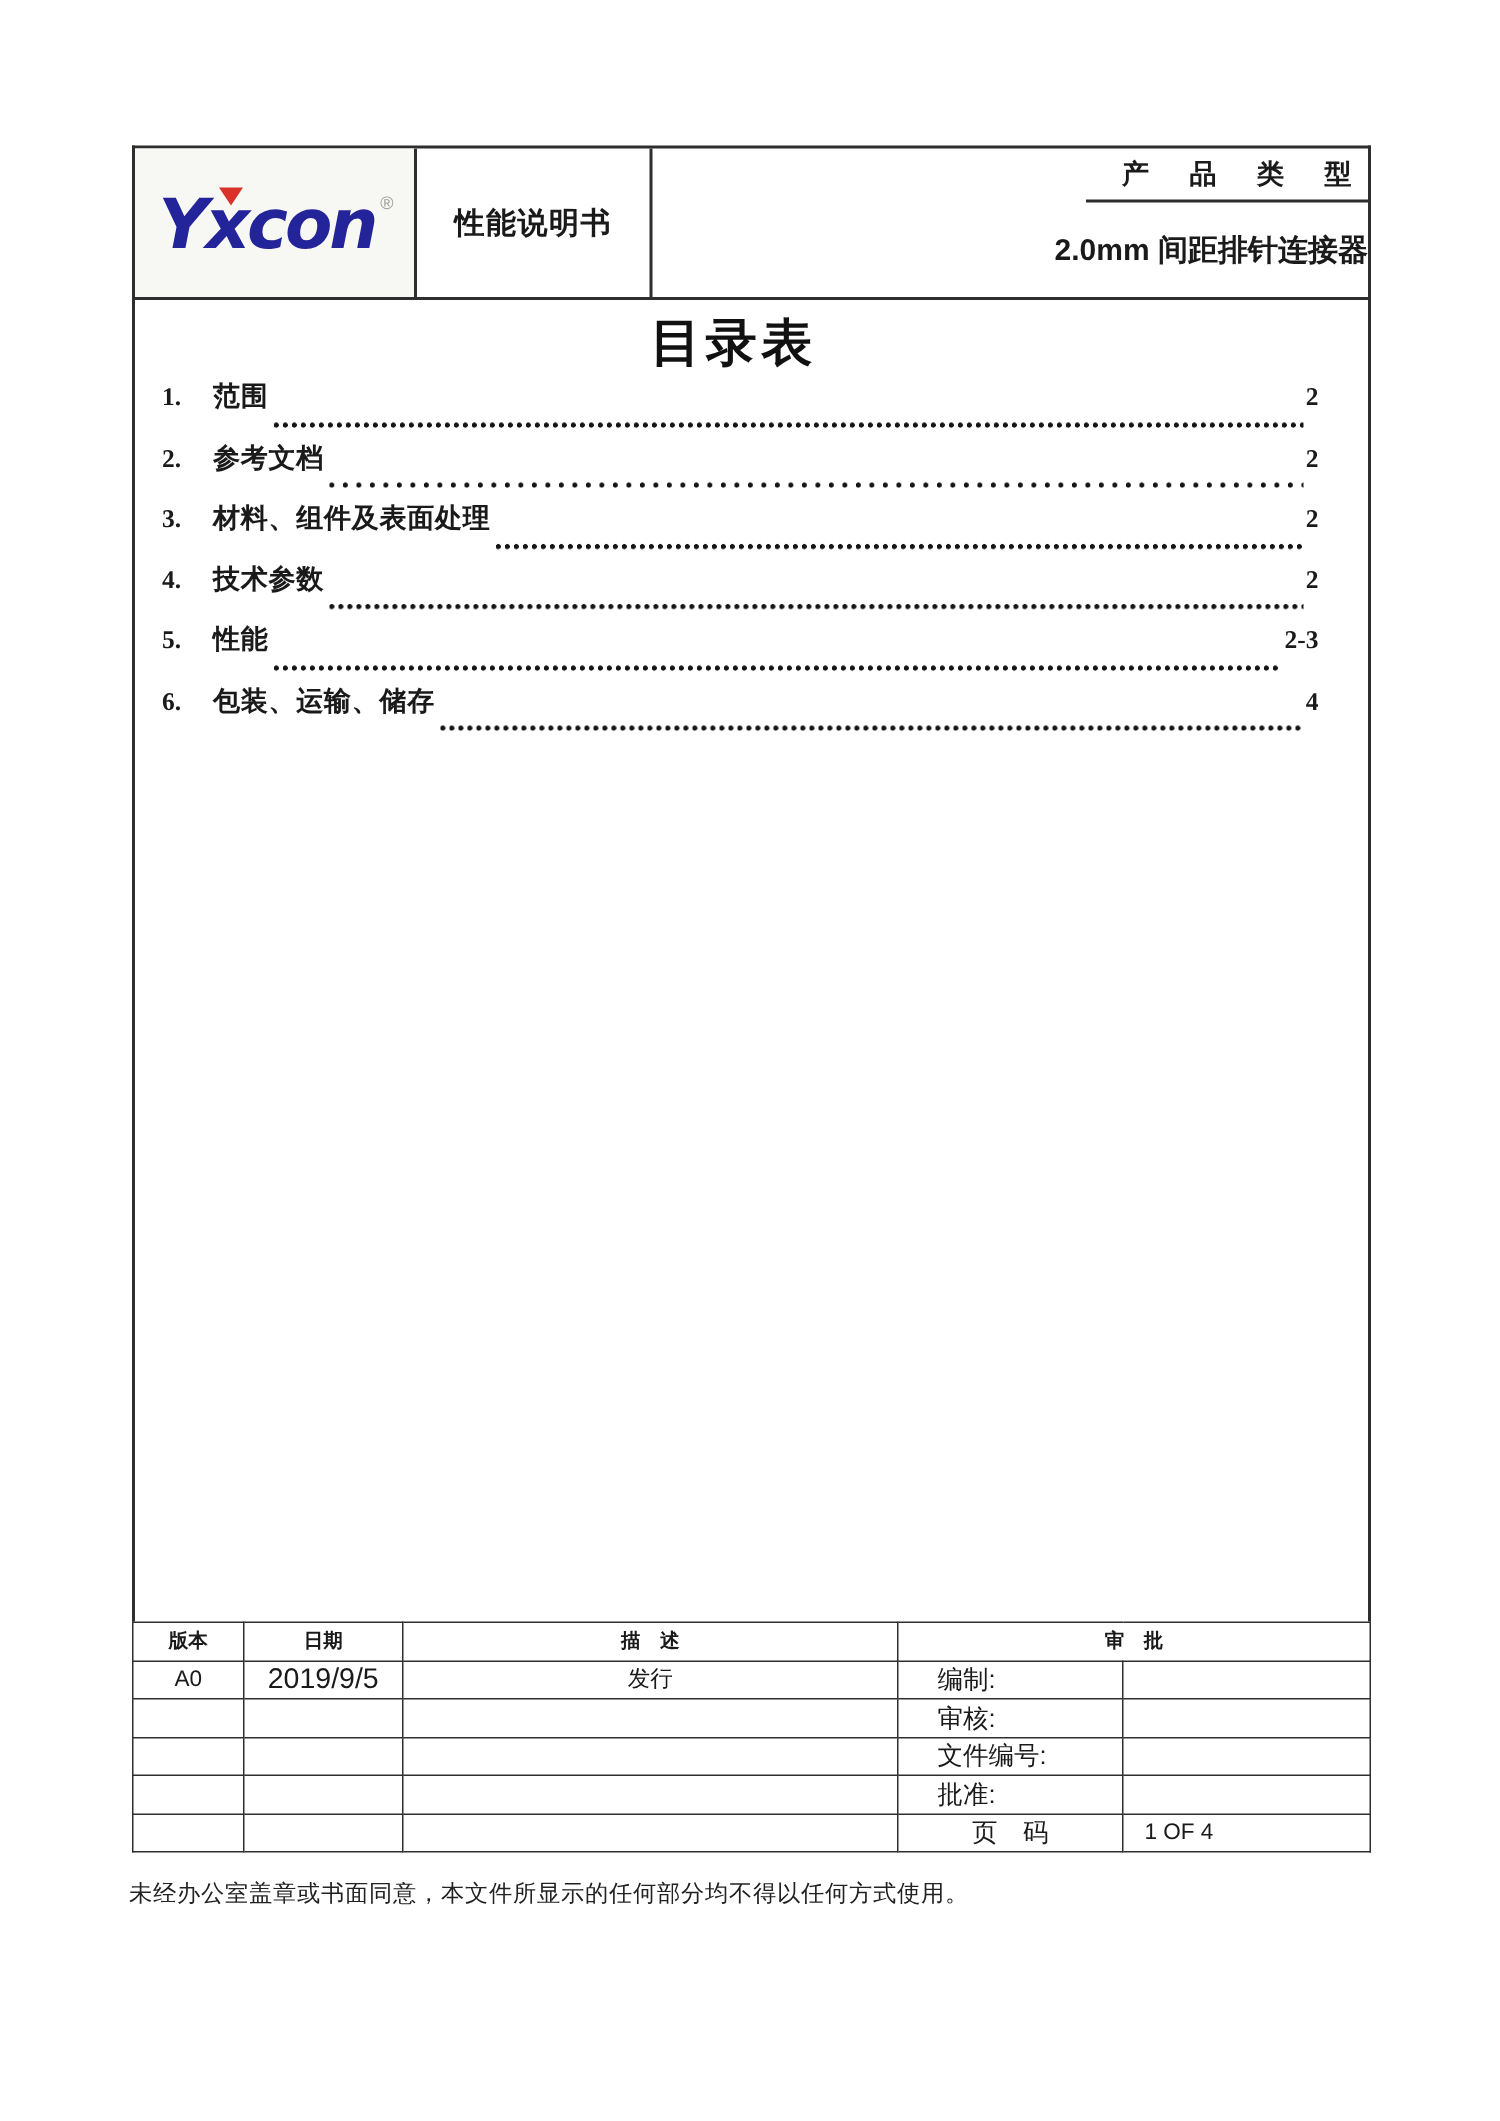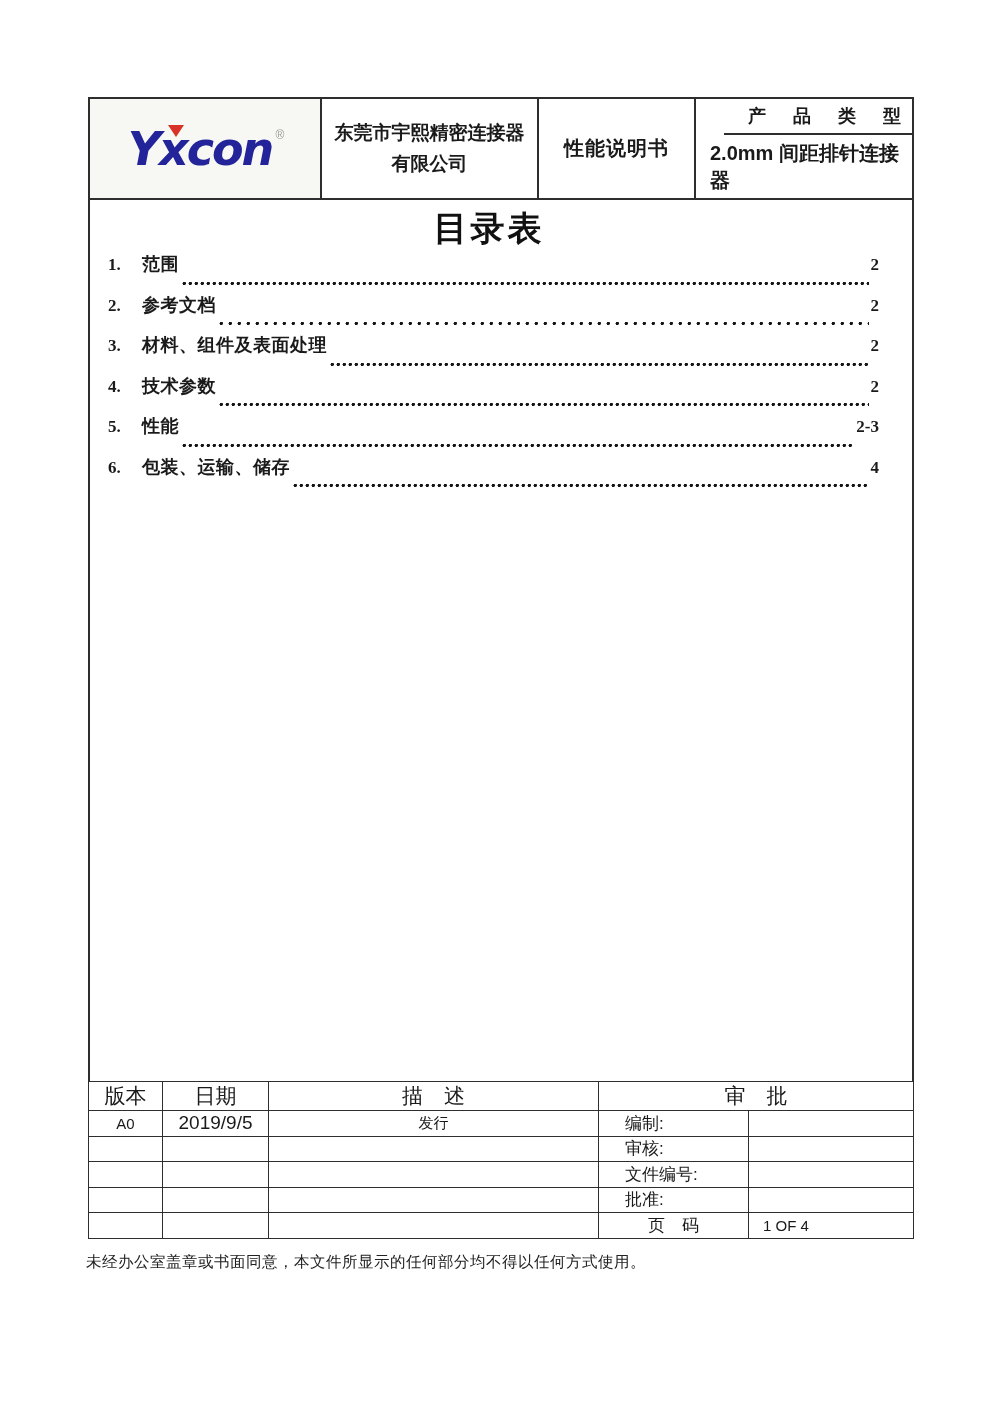--- a/index.html
+++ b/index.html
@@ -12,21 +12,21 @@
 
   
   .doc-frame {
     position:absolute; left:88px; top:97px; width:826px; height:984px;
     border:2px solid #2e2e2e; border-bottom:none; background:#fff;
   }
 
   
   .header-row { display:flex; height:101px; border-bottom:2px solid #2e2e2e; }
   .hcell { border-right:2px solid #2e2e2e; display:flex; align-items:center; justify-content:center; }
-  .cell-logo { width:232px; background:#f7f7f3; position:relative; }
+  .cell-logo { width:188px; background:#f7f7f3; position:relative; }
   .logo-wrap { position:relative; display:inline-block; padding-right:10px; }
   .logo-text {
     font-family:"DejaVu Sans","Liberation Sans",sans-serif;
     font-style:italic; font-weight:800; font-size:46px; letter-spacing:-2px;
     color:#23239a; line-height:1;
   }
   .logo-triangle {
     position:absolute; left:40px; top:-1px; width:0; height:0;
     border-left:8px solid transparent; border-right:8px solid transparent;
     border-top:12px solid #d93228;
@@ -63,21 +63,21 @@
 
   
   .rev-table {
     position:absolute; left:88px; top:1081px; width:826px;
     border-collapse:collapse; table-layout:fixed;
   }
   .rev-table td {
     border:1.6px solid #2e2e2e; height:25.5px; font-size:15px;
     text-align:center; vertical-align:middle; padding:0 2px; overflow:hidden; white-space:nowrap;
   }
-  .rev-table td.hdr { font-weight:normal; font-size:21px;margin-left:18px; }
+  .rev-table td.hdr { font-weight:bold; font-size:13px;margin-left:18px; }
   .rev-table td.lbl { text-align:left; padding-left:26px; font-size:17px; }
   .rev-table td.lbl.center { text-align:center; padding-left:2px;margin-left:24px; }
   .rev-table td.val { text-align:left; padding-left:14px; font-size:15px; }
   .rev-table td.date-cell { font-size:19px; }
 
   
   .footer-note { position:absolute; left:86px; top:1252px; font-size:15.5px; color:#222; letter-spacing:0.5px; }
 </style>
 </head>
 <body>
@@ -86,24 +86,20 @@
 
   <div class="doc-frame">
 
     <div class="header-row">
       <div class="hcell cell-logo">
         <span class="logo-wrap">
           <span class="logo-text">Yxcon</span>
           <span class="logo-triangle"></span>
           <span class="logo-reg">®</span>
         </span>
-      </div>
-      <div class="hcell cell-company">
-        <div>东莞市宇熙精密连接器</div>
-        <div>有限公司</div>
       </div>
       <div class="hcell cell-doctype">性能说明书</div>
       <div class="hcell cell-product">
         <div class="product-label">产 品 类 型</div>
         <div class="product-name">2.0mm 间距排针连接器</div>
       </div>
     </div>
 
     <div class="toc-section">
       <div class="toc-title">目录表</div>

